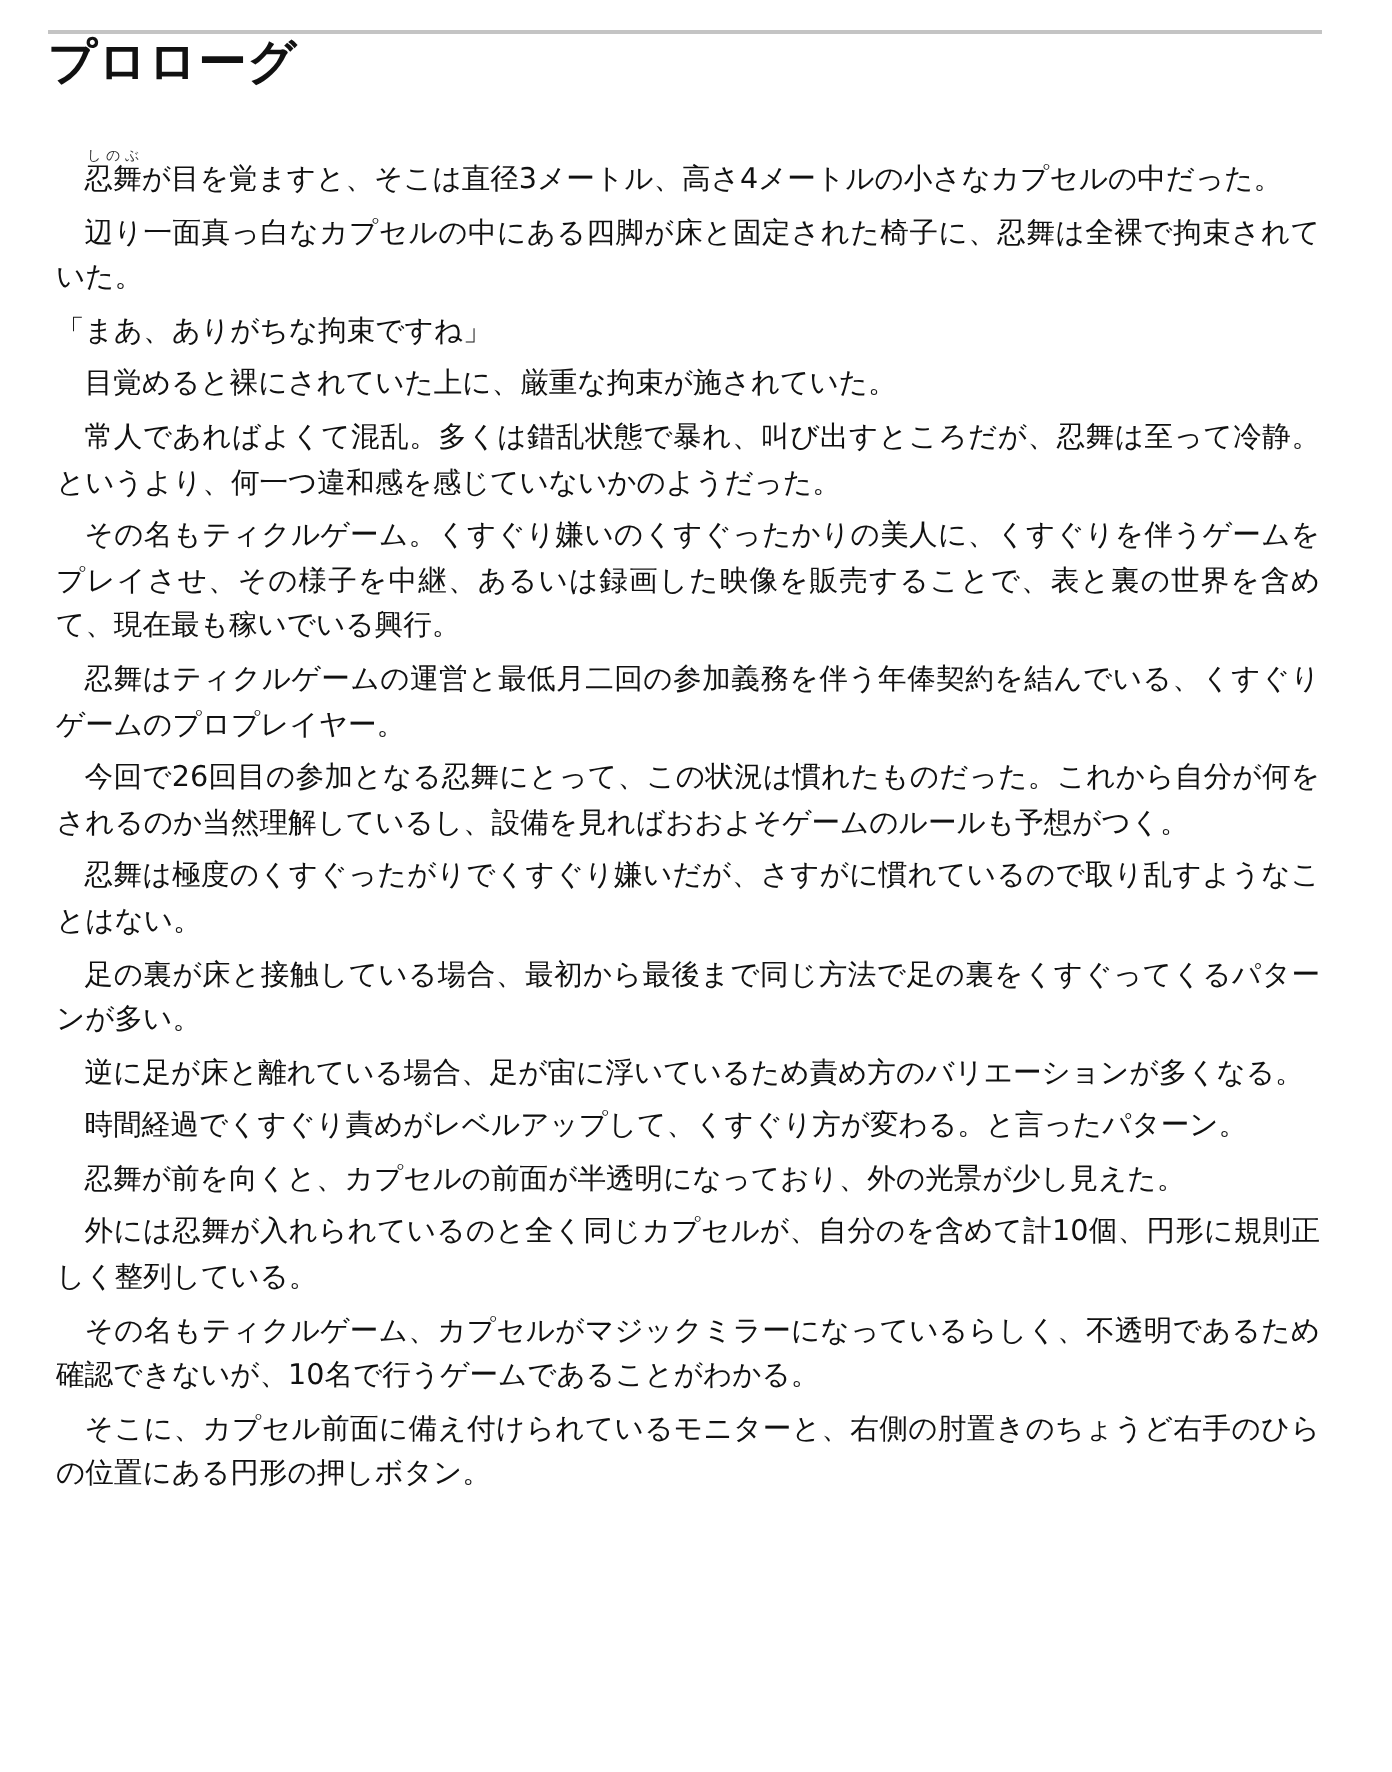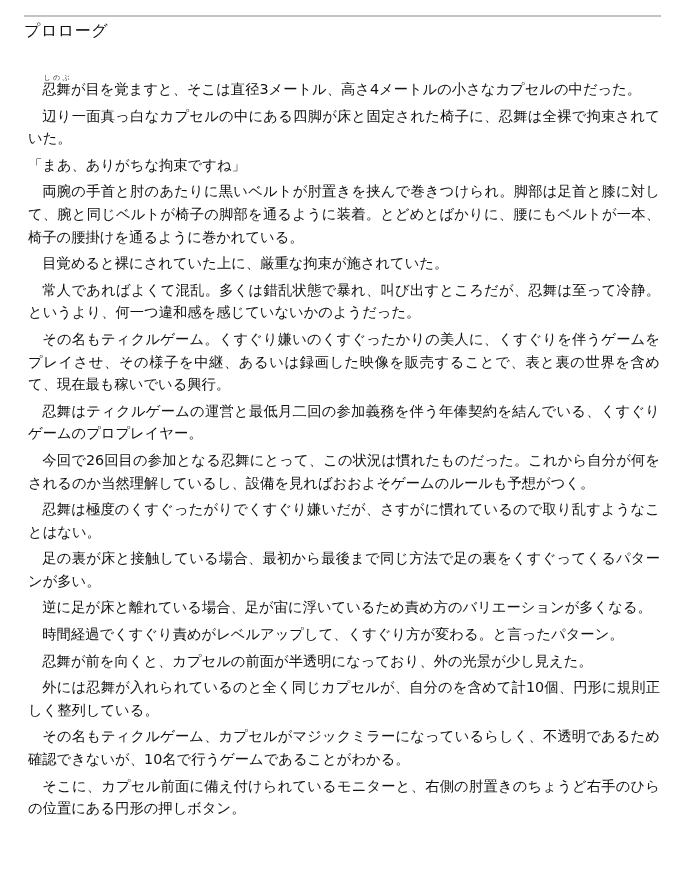--- a/index.html
+++ b/index.html
@@ -20,23 +20,23 @@
       left: 24px;
       top: 15px;
       width: 637px;
       height: 2px;
       background: #c4c4c4;
     }
     .title {
       position: absolute;
       left: 24px;
       top: 18px;
-      font-size: 16px;
+      font-size: 24px;
       line-height: 26px;
-      font-weight: normal;
+      font-weight: bold;
       margin: 0;
       letter-spacing: 0.5px;
     }
     .body-text {
       position: absolute;
       left: 24px;
       top: 70px;
       width: 640px;
       font-size: 14.3px;
       line-height: 22.6px;
@@ -62,21 +62,20 @@
 <body>
 
 <div class="rule"></div>
 <h1 class="title">プロローグ</h1>
 
 <div class="body-text">
   <p class="para"><ruby><span>忍舞</span><rt>しのぶ</rt></ruby><span>が目を覚ますと、そこは直径3メートル、高さ4メートルの小さなカプセルの中だった。</span></p>
   <div id="paras">
       <p class="para">辺り一面真っ白なカプセルの中にある四脚が床と固定された椅子に、忍舞は全裸で拘束されていた。</p>
       <p class="para dialog">「まあ、ありがちな拘束ですね」</p>
-      <p class="para">両腕の手首と肘のあたりに黒いベルトが肘置きを挟んで巻きつけられ。脚部は足首と膝に対して、腕と同じベルトが椅子の脚部を通るように装着。とどめとばかりに、腰にもベルトが一本、椅子の腰掛けを通るように巻かれている。</p>
       <p class="para">目覚めると裸にされていた上に、厳重な拘束が施されていた。</p>
       <p class="para">常人であればよくて混乱。多くは錯乱状態で暴れ、叫び出すところだが、忍舞は至って冷静。というより、何一つ違和感を感じていないかのようだった。</p>
       <p class="para">その名もティクルゲーム。くすぐり嫌いのくすぐったかりの美人に、くすぐりを伴うゲームをプレイさせ、その様子を中継、あるいは録画した映像を販売することで、表と裏の世界を含めて、現在最も稼いでいる興行。</p>
       <p class="para">忍舞はティクルゲームの運営と最低月二回の参加義務を伴う年俸契約を結んでいる、くすぐりゲームのプロプレイヤー。</p>
       <p class="para">今回で26回目の参加となる忍舞にとって、この状況は慣れたものだった。これから自分が何をされるのか当然理解しているし、設備を見ればおおよそゲームのルールも予想がつく。</p>
       <p class="para">忍舞は極度のくすぐったがりでくすぐり嫌いだが、さすがに慣れているので取り乱すようなことはない。</p>
       <p class="para">足の裏が床と接触している場合、最初から最後まで同じ方法で足の裏をくすぐってくるパターンが多い。</p>
       <p class="para">逆に足が床と離れている場合、足が宙に浮いているため責め方のバリエーションが多くなる。</p>
       <p class="para">時間経過でくすぐり責めがレベルアップして、くすぐり方が変わる。と言ったパターン。</p>
       <p class="para">忍舞が前を向くと、カプセルの前面が半透明になっており、外の光景が少し見えた。</p>

